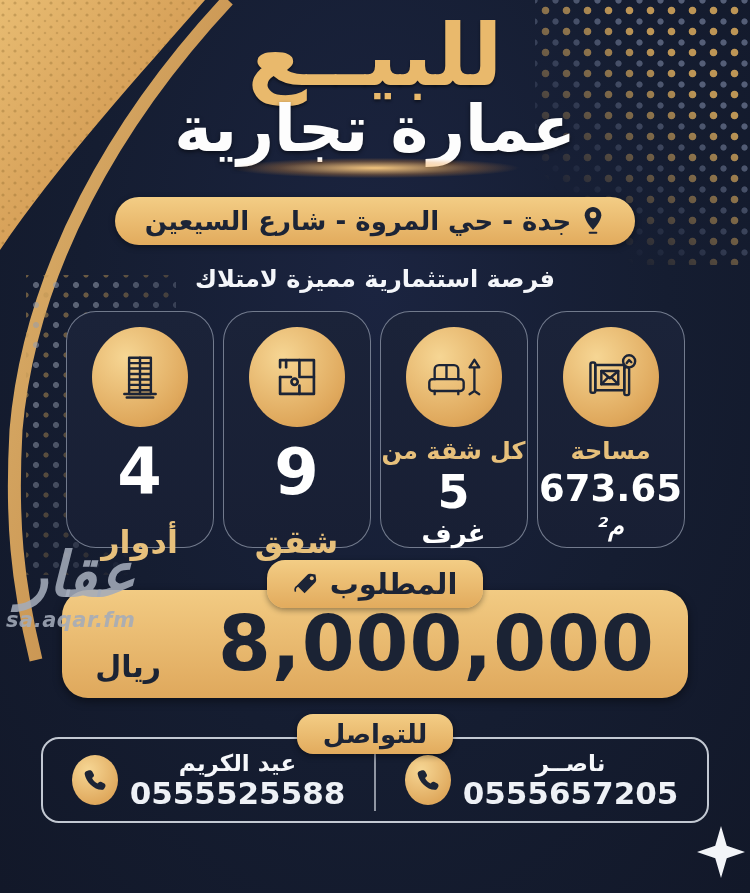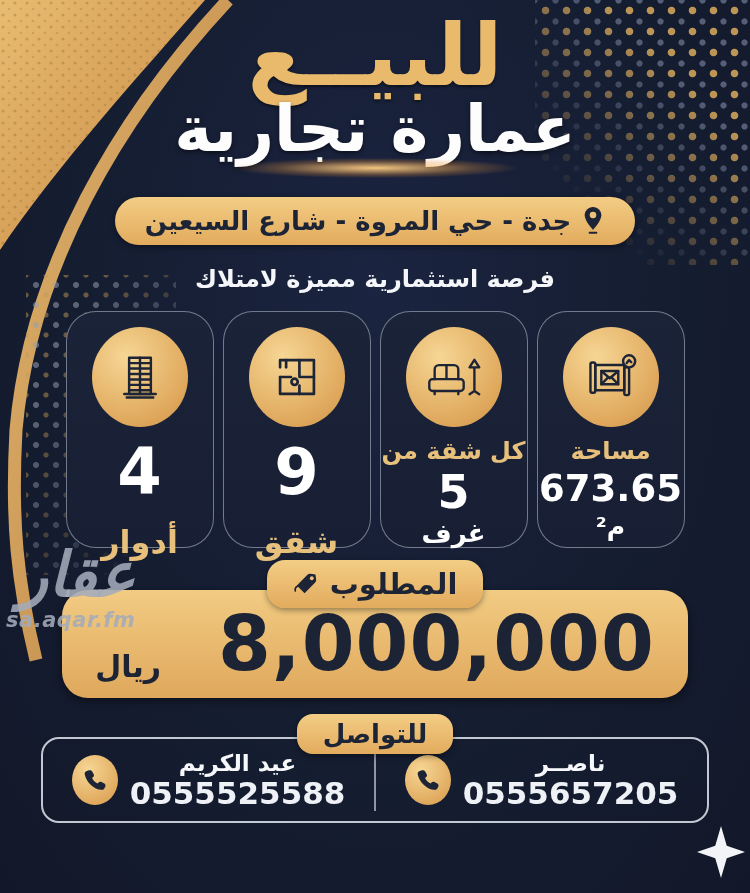--- a/index.html
+++ b/index.html
@@ -76,21 +76,21 @@
     width:96px; height:100px; border-radius:50%;
     background:radial-gradient(circle at 35% 30%, #f6d694, #dfa85c 70%, #c9914a 100%);
     display:flex; align-items:center; justify-content:center; margin-top:15px;
     flex:none;
   }
   .card-icon svg { width:58px; height:58px; }
   .card-label { font-size:24px; font-weight:700; color:#e7c07b; margin-top:10px; }
   .card-value { font-size:44px; font-weight:700; color:#ffffff; line-height:1.1; }
   .card-unit  { font-size:26px; font-weight:700; color:#ffffff; }
   .card--area .card-value { font-size:37px; margin-top:4px; }
-  .card--area .card-unit  { font-size:25px; margin-top:2px; }
+  .card--area .card-unit  { font-size:25px; margin-top:2px;font-style:italic; }
   .card--rooms .card-value { font-size:46px; margin-top:2px; }
   .card--big .card-value { font-size:64px; margin-top:10px; }
   .card--big .card-unit  { font-size:32px; color:#e7c07b; margin-top:16px; }
 
   
   .price-pill { margin-top:12px; margin-bottom:-18px; z-index:3; position:relative;
                 padding:7px 26px; font-size:29px; border-radius:18px; }
   .price-pill svg { width:27px; height:27px; }
   .price-box {
     width:626px; height:108px; border-radius:26px;

